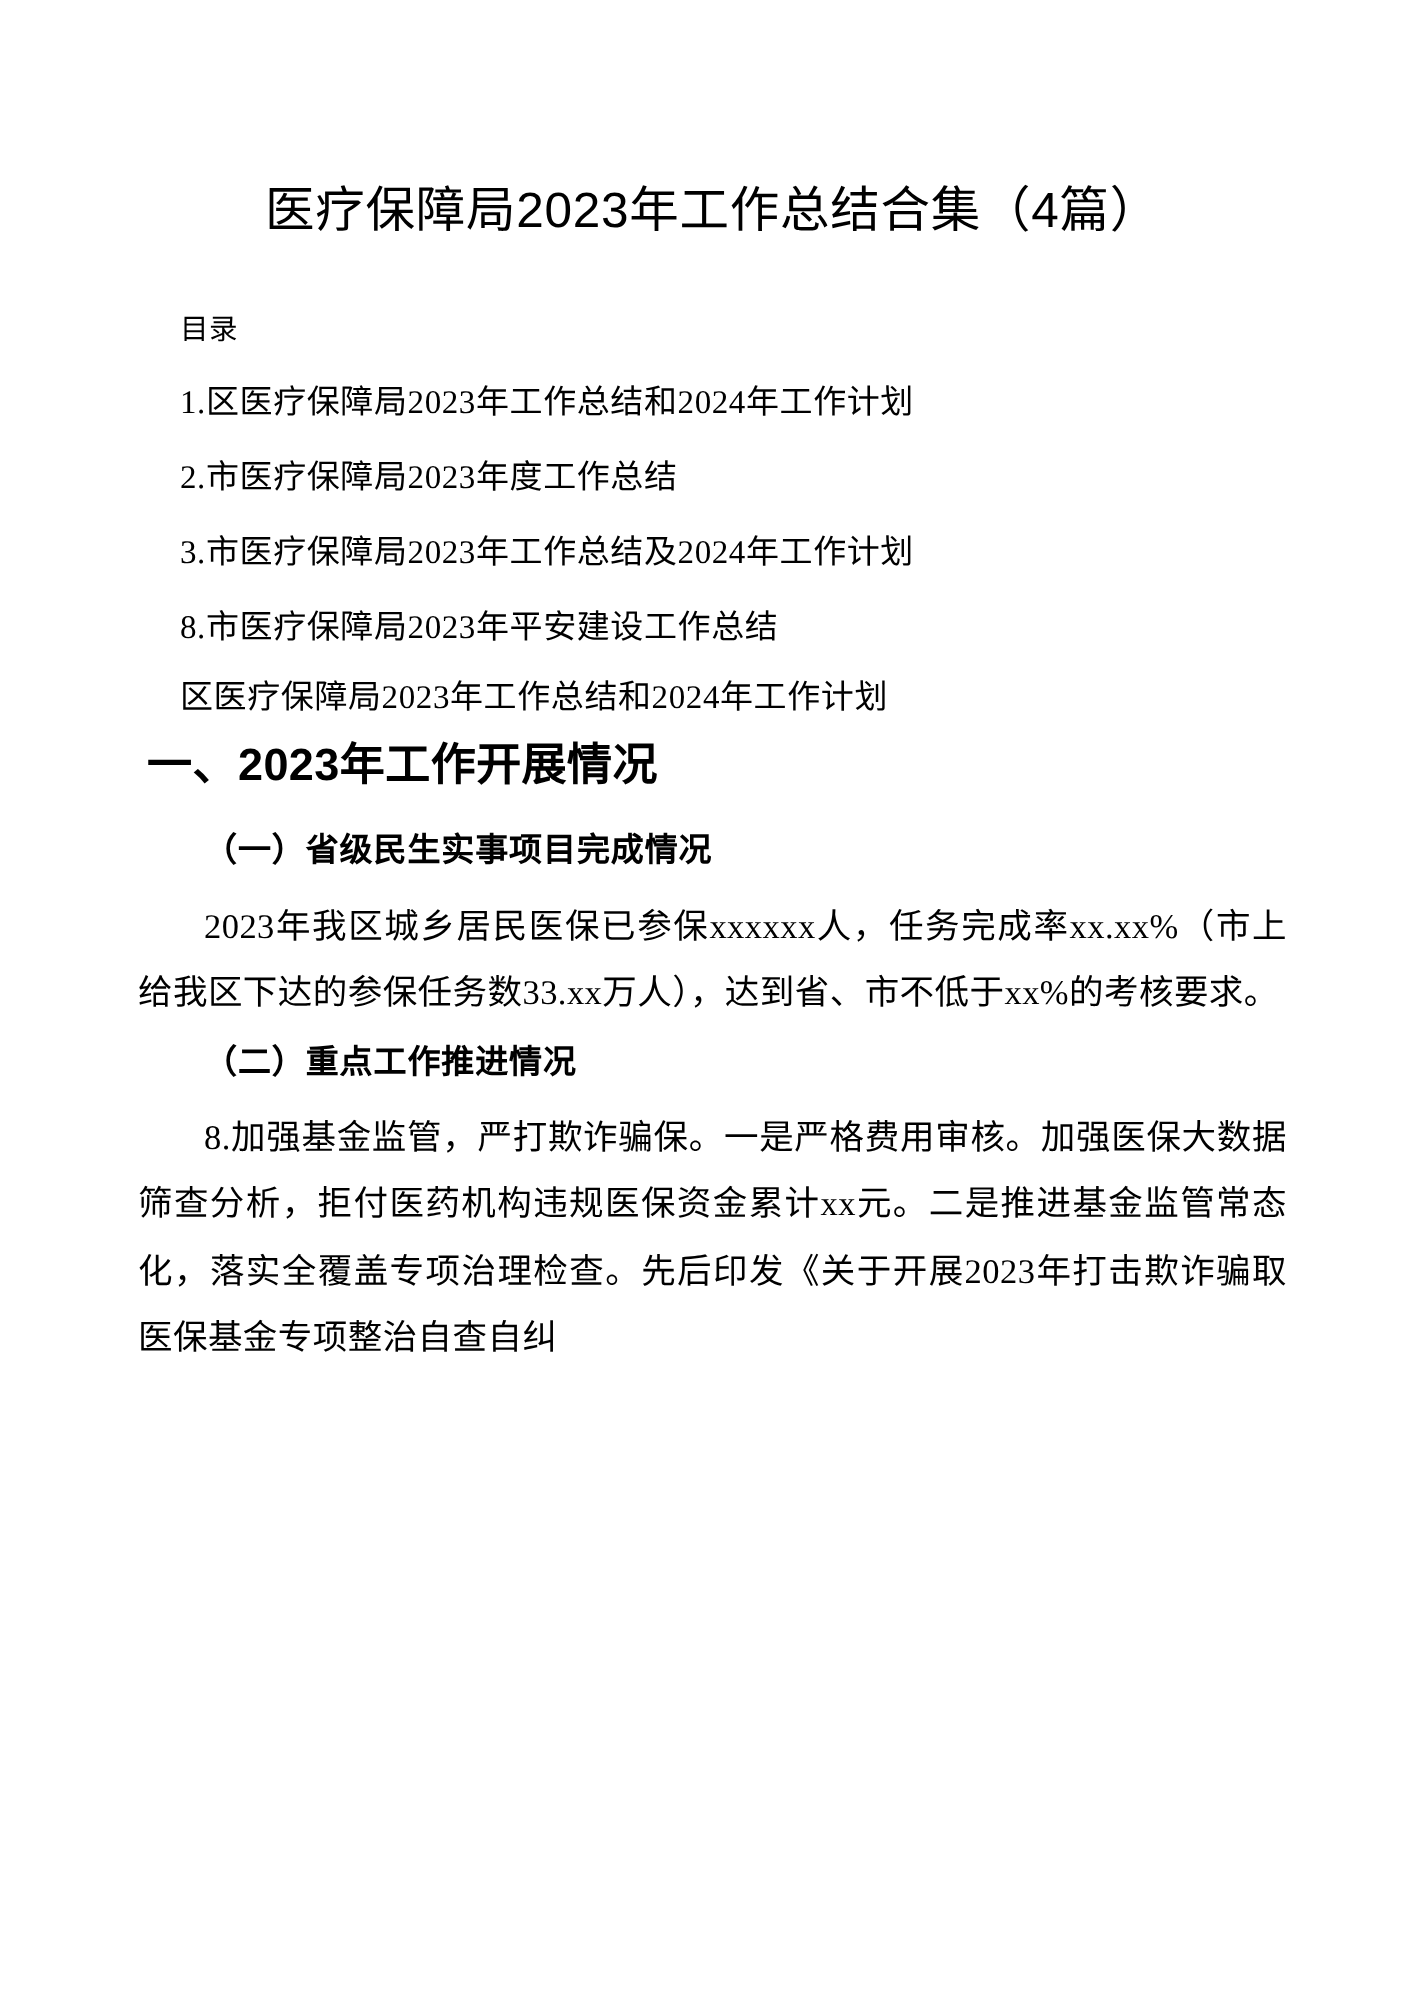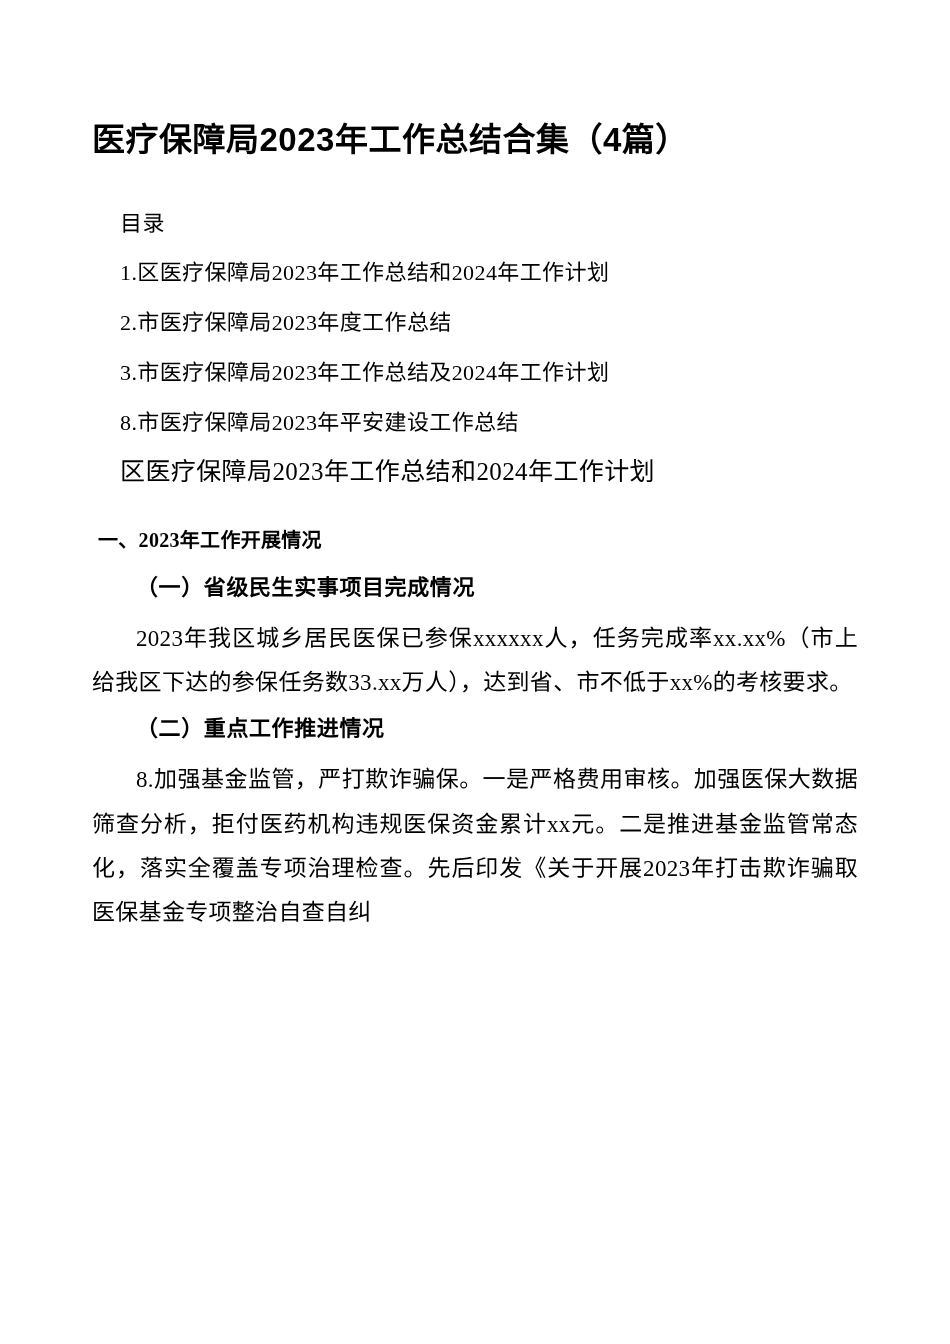--- a/index.html
+++ b/index.html
@@ -17,52 +17,52 @@
   .page {
     position: relative;
     width: 950px;
     height: 1344px;
     box-sizing: border-box;
     padding: 118px 92px 0 92px;
     overflow: hidden;
   }
   .doc-title {
     font-family: "Liberation Sans", "DejaVu Sans", sans-serif;
-    font-weight: bold;
+    font-weight: normal;
     font-size: 33px;
     line-height: 1.35;
-    text-align: left;
+    text-align: center;
     letter-spacing: 0.5px;
     margin: 0 0 44px 0;
   }
   .toc-heading {
-    font-size: 22px;
+    font-size: 19px;
     line-height: 1.5;
     margin: 0 0 12px 0;
     padding-left: 28px;
     letter-spacing: 0.4px;
   }
   .toc-item {
     font-size: 22px;
     line-height: 1.55;
     margin: 16px 0 13px 0;
     padding-left: 28px;
     letter-spacing: 0.4px;
   }
   .subdoc-title {
-    font-size: 25px;
+    font-size: 22px;
     line-height: 1.55;
-    margin: 0 0 32px 0;
+    margin: 0 0 4px 0;
     padding-left: 28px;
     letter-spacing: 0.4px;
   }
   .h1 {
-    font-family: Liberation Serif, serif;
+    font-family: Liberation Sans, sans-serif;
     font-weight: bold;
-    font-size: 20px;
+    font-size: 30px;
     line-height: 1.6;
     margin: 0 0 14px 0;
     padding-left: 6px;
     letter-spacing: 0.3px;
   }
   .h2 {
     font-weight: bold;
     font-size: 22px;
     line-height: 1.6;
     margin: 0 0 12px 0;

